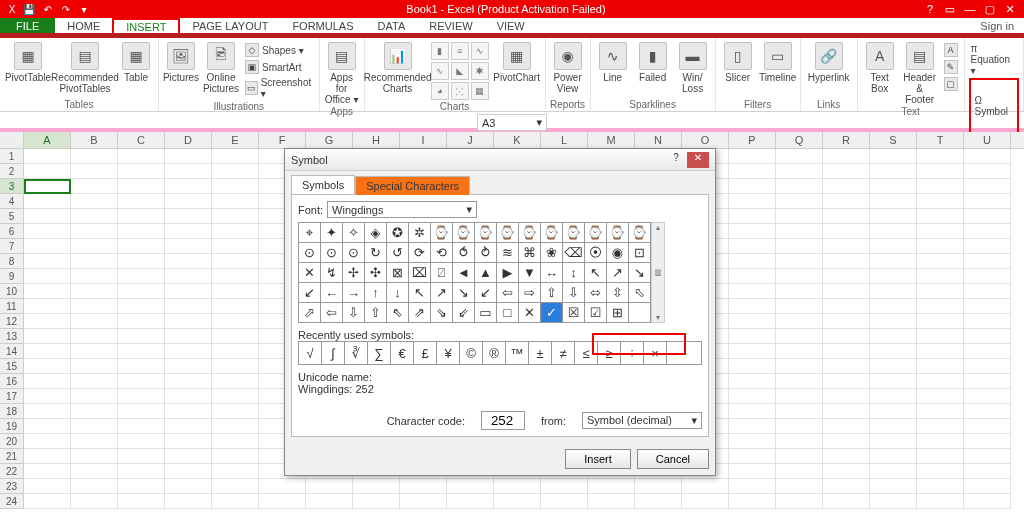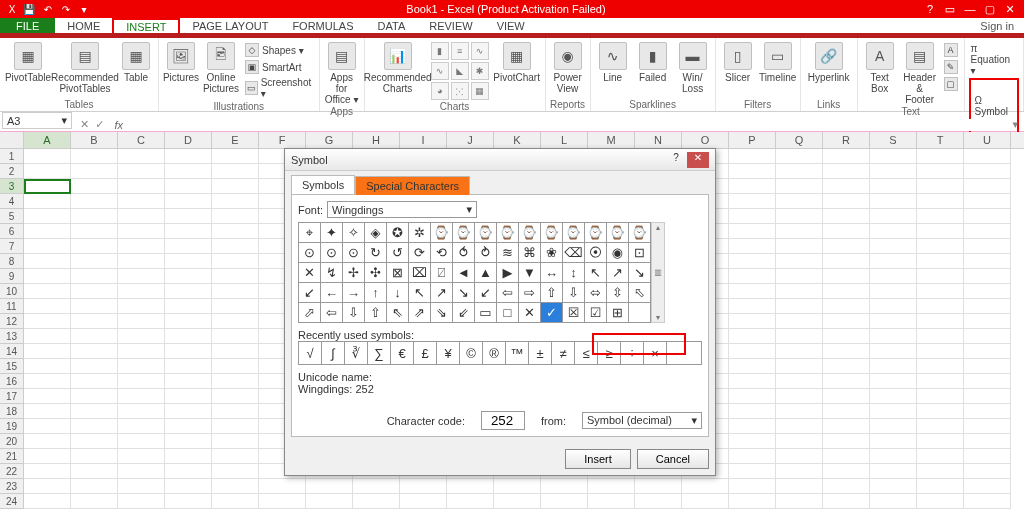--- a/index.html
+++ b/index.html
@@ -31,21 +31,21 @@
 .bigbtn .ic { width: 28px; height: 28px; background: #e8e8e8; border: 1px solid #c0c0c0; border-radius: 2px; margin-bottom: 2px; display: flex; align-items: center; justify-content: center; font-size: 14px; color: #555; }
 .bigbtn .lbl { font-size: 10px; color: #444; text-align: center; line-height: 11px; }
 .smallstack { display: flex; flex-direction: column; gap: 1px; padding-top: 2px; }
 .smallbtn { display: flex; align-items: center; gap: 3px; font-size: 10px; color: #444; cursor: pointer; padding: 1px 2px; }
 .smallbtn .ic { width: 14px; height: 14px; background: #e8e8e8; border: 1px solid #c0c0c0; display: inline-flex; align-items: center; justify-content: center; font-size: 9px; }
 .chartgrid { display: grid; grid-template-columns: repeat(3, 18px); gap: 2px; padding-top: 2px; }
 .chartgrid .ci { width: 18px; height: 18px; background: #f5f5f5; border: 1px solid #ccc; font-size: 9px; display: flex; align-items: center; justify-content: center; color: #777; cursor: pointer; }
 .symbox { border: 2px solid #ee0000; padding: 15px 4px; }
 
 
-.fbar { display: flex; height: 20px; border-bottom: 1px solid #f9a8d4; align-items: flex-end; }
+.fbar { display: flex; height: 20px; border-bottom: 4px solid #f9a8d4; align-items: center; flex-direction: column; }
 .namebox { width: 70px; border: 1px solid #ccc; margin: 2px; padding: 1px 4px; font-size: 11px; background: #fff; display: flex; justify-content: space-between; align-items: center; }
 .fbar .fbtns { display: flex; gap: 6px; padding: 0 6px; color: #888; }
 .fbar .fx { padding: 0 4px; font-style: italic; color: #666; }
 .fbar input { flex: 1; border: none; outline: none; font-size: 11px; padding: 0 4px; }
 .fbar .expand { padding: 0 6px; color: #888; cursor: pointer; }
 
 
 .gridwrap { position: absolute; top: 132px; bottom: 0; left: 0; right: 0; overflow: hidden; }
 .colheads { display: flex; height: 17px; background: #f0f0f0; border-bottom: 1px solid #ccc; }
 .colheads .corner { width: 24px; border-right: 1px solid #ccc; background: #eee; }

